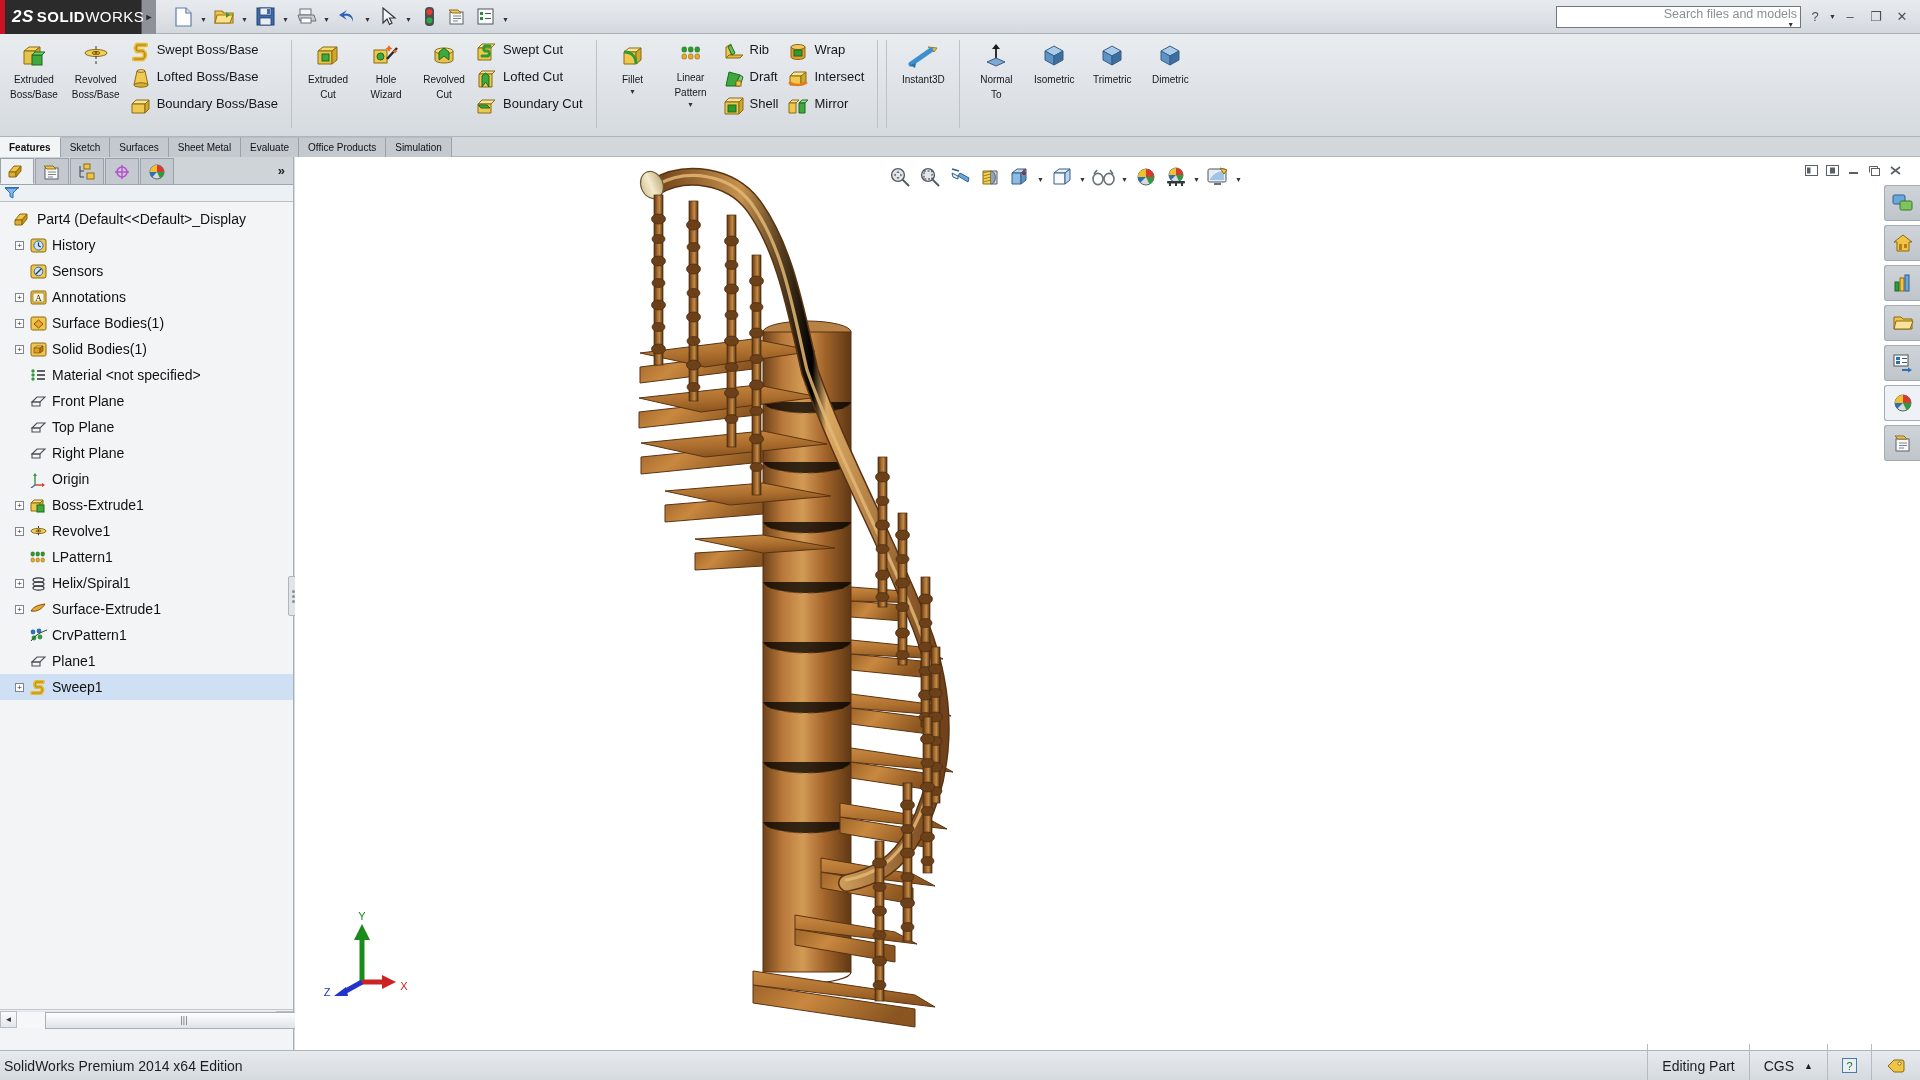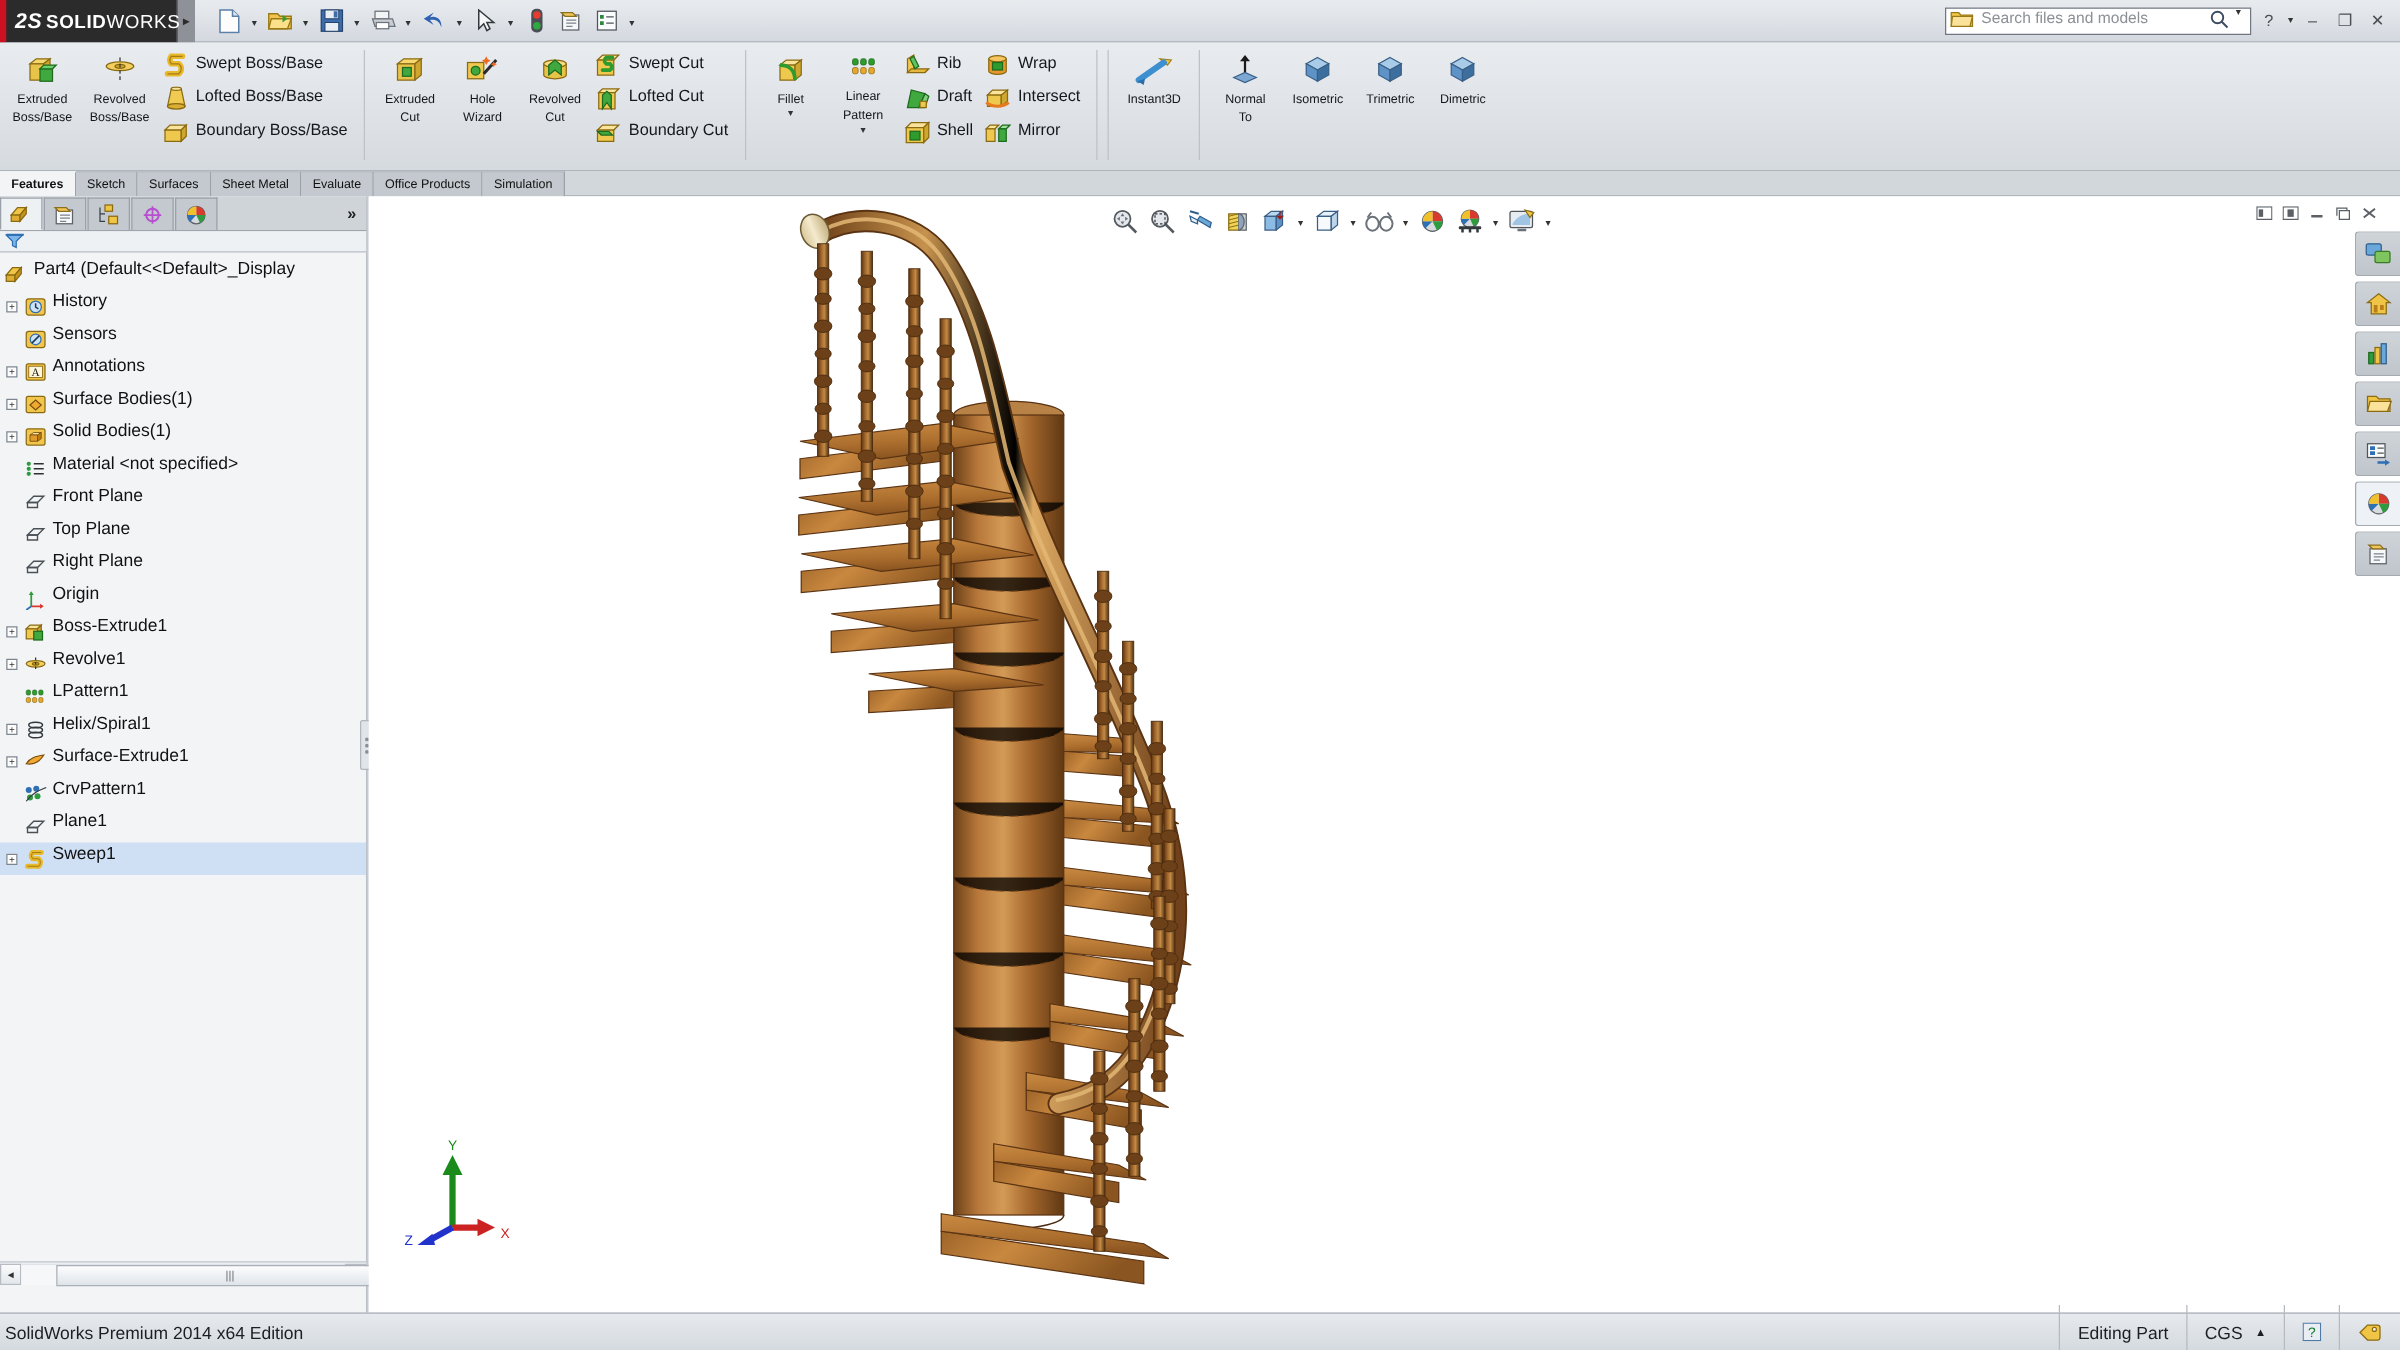--- a/index.html
+++ b/index.html
@@ -22,21 +22,21 @@
     align-items:center; justify-content:center; color:#2b2b2b; font-size:9px; }
   .qa { display:flex; align-items:center; height:34px; padding-left:14px; gap:2px;}
   .qa-btn { width:26px; height:26px; display:flex; align-items:center; justify-content:center;
     border:1px solid transparent; border-radius:2px; }
   .qa-drop { width:11px; height:26px; display:flex; align-items:flex-end; justify-content:center;
     font-size:7px; color:#333; padding-bottom:7px; }
   .doc-title { position:absolute; left:0; right:0; text-align:center; font-size:15px;
     color:#22262b; pointer-events:none; }
   .tb-right { margin-left:auto; display:flex; align-items:center; padding-right:6px; gap:2px;}
   .searchbox { width:245px; height:22px; background:#fff; border:1px solid #6f7780;
-    display:flex; align-items:flex-start; padding:0 3px; }
+    display:flex; align-items:flex-end; padding:0 3px;flex-direction:column; }
   .searchbox .ph { flex:1; color:#8b9097; font-size:12.5px; padding-left:5px;}
   .wbtn { width:24px; height:22px; display:flex; align-items:center; justify-content:center;
     color:#4b5055; font-size:13px; }
 
   
   .ribbon { position:absolute; left:0; top:34px; width:1920px; height:103px;
     background:linear-gradient(to bottom,#e9ecef 0%,#dee2e7 60%,#d5dade 100%);
     border-bottom:1px solid #aeb4bb; display:flex; align-items:flex-start; padding-top:3px;}
   .rgroup { display:flex; align-items:flex-start; height:99px; padding:0 3px; }
   .rsep { width:1px; height:88px; background:#bcc2c8; margin:3px 4px 0 4px; align-self:flex-start;}
@@ -68,21 +68,21 @@
   .fm-tabs { height:28px; background:#cfd4d9; display:flex; align-items:flex-end;
     border-bottom:1px solid #9fa5ac; }
   .fm-tab { width:34px; height:26px; display:flex; align-items:center; justify-content:center;
     background:#c3c9cf; border:1px solid #9aa1a8; border-bottom:none; margin-right:1px;}
   .fm-tab.active { background:#eef1f4; border-bottom:1px solid #eef1f4; }
   .fm-more { margin-left:auto; padding-right:8px; font-size:13px; font-weight:bold; color:#222;
     align-self:center;}
   .filterbar { height:17px; background:#eef1f4; border-bottom:1px solid #b9bfc5;
     display:flex; align-items:center; padding-left:4px; }
   .tree { padding:4px 0 0 0; font-size:14px; height:816px; overflow:hidden; }
-  .trow { height:26px; display:flex; padding-left:2px; white-space:nowrap;}
+  .trow { height:26px; display:flex; align-items:center; padding-left:12px; white-space:nowrap;}
   .trow.selected { background:#cfe0f5; }
   .twist { width:15px; height:26px; display:flex; align-items:center; justify-content:center;}
   .twist .box { width:9px;height:9px;border:1px solid #7d858e; background:#fdfdfd;
     font-size:8px; line-height:7px; text-align:center; color:#333; }
   .ticon { width:22px; height:26px; display:flex; align-items:center; justify-content:center;}
   .tlabel { padding-left:3px; color:#111; }
   .hscroll { position:absolute; left:0; bottom:22px; width:293px; height:19px;
     background:#eef1f4; border-top:1px solid #c0c6cc; display:flex; align-items:center;}
   .hs-arrow { width:17px; height:17px; display:flex;align-items:center;justify-content:center;
     font-size:8px; color:#333; background:linear-gradient(to bottom,#fafbfc,#e3e7eb);

